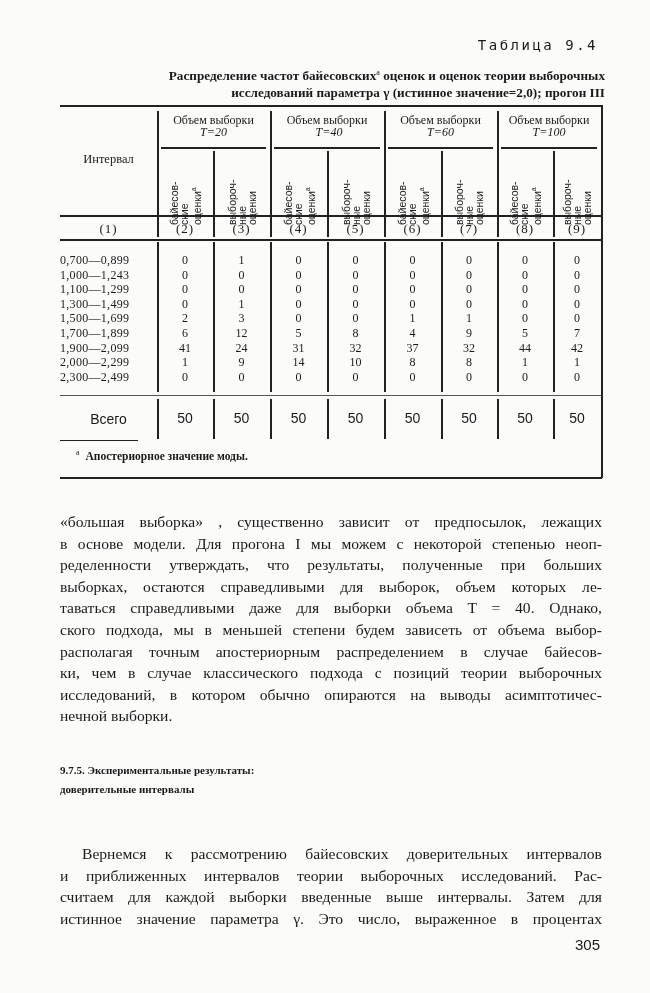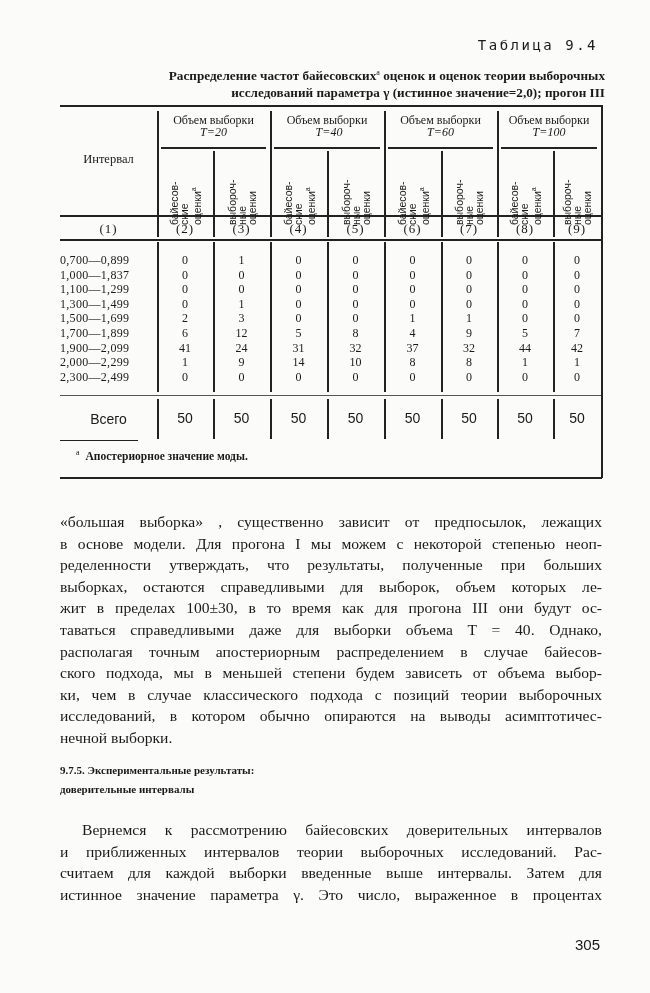--- a/index.html
+++ b/index.html
@@ -150,21 +150,21 @@
     <div class="cell colnum" style="top:116px;left:97px;width:56px;">(2)</div>
     <div class="cell colnum" style="top:116px;left:153px;width:57px;">(3)</div>
     <div class="cell colnum" style="top:116px;left:210px;width:57px;">(4)</div>
     <div class="cell colnum" style="top:116px;left:267px;width:57px;">(5)</div>
     <div class="cell colnum" style="top:116px;left:324px;width:57px;">(6)</div>
     <div class="cell colnum" style="top:116px;left:381px;width:56px;">(7)</div>
     <div class="cell colnum" style="top:116px;left:437px;width:56px;">(8)</div>
     <div class="cell colnum" style="top:116px;left:493px;width:48px;">(9)</div>
     <div class="body-col interval-col" style="left: 0px; width: 97px; top: 148px;">
       <div>0,700—0,899</div>
-      <div>1,000—1,837</div>
+      <div>1,000—1,243</div>
       <div>1,100—1,299</div>
       <div>1,300—1,499</div>
       <div>1,500—1,699</div>
       <div>1,700—1,899</div>
       <div>1,900—2,099</div>
       <div>2,000—2,299</div>
       <div>2,300—2,499</div>
     </div>
     <div class="body-col" style="left:97px;width:56px;">
       <div>0</div>
@@ -264,34 +264,33 @@
     <div class="cell total" style="top:305px;left:437px;width:56px;">50</div>
     <div class="cell total" style="top:305px;left:493px;width:48px;">50</div>
     <div class="footnote"><sup>a</sup><span>Апостериорное значение моды.</span></div>
   </div>
 
 <div class="para" id="p1" style="top:511px;">
     <span class="line">«большая выборка» , существенно зависит от предпосылок, лежащих</span>
     <span class="line">в основе модели. Для прогона I мы можем с некоторой степенью неоп-</span>
     <span class="line">ределенности утверждать, что результаты, полученные при больших</span>
     <span class="line">выборках, остаются справедливыми для выборок, объем которых ле-</span>
-    <span class="line">жит в пределах 100±30, в то время как для прогона III они будут ос-</span>
     <span class="line">таваться справедливыми даже для выборки объема T = 40. Однако,</span>
+    <span class="line">ского подхода, мы в меньшей степени будем зависеть от объема выбор-</span>
     <span class="line">располагая точным апостериорным распределением в случае байесов-</span>
-    <span class="line">ского подхода, мы в меньшей степени будем зависеть от объема выбор-</span>
     <span class="line">ки, чем в случае классического подхода с позиций теории выборочных</span>
     <span class="line">исследований, в котором обычно опираются на выводы асимптотичес-</span>
     <span class="line last">нечной выборки.</span>
   </div>
 
 <div class="heading">
   <div>9.7.5. Экспериментальные результаты:</div>
   <div>доверительные интервалы</div>
 </div>
 
-<div class="para" id="p2" style="top:819px;">
+<div class="para" id="p2" style="top:843px;">
     <span class="line" style="text-indent: 22px;">Вернемся к рассмотрению байесовских доверительных интервалов</span>
     <span class="line">и приближенных интервалов теории выборочных исследований. Рас-</span>
     <span class="line">считаем для каждой выборки введенные выше интервалы. Затем для</span>
     <span class="line">истинное значение параметра γ. Это число, выраженное в процентах</span>
   </div>
 
 <div class="page-number">305</div>
 
 </body></html>

